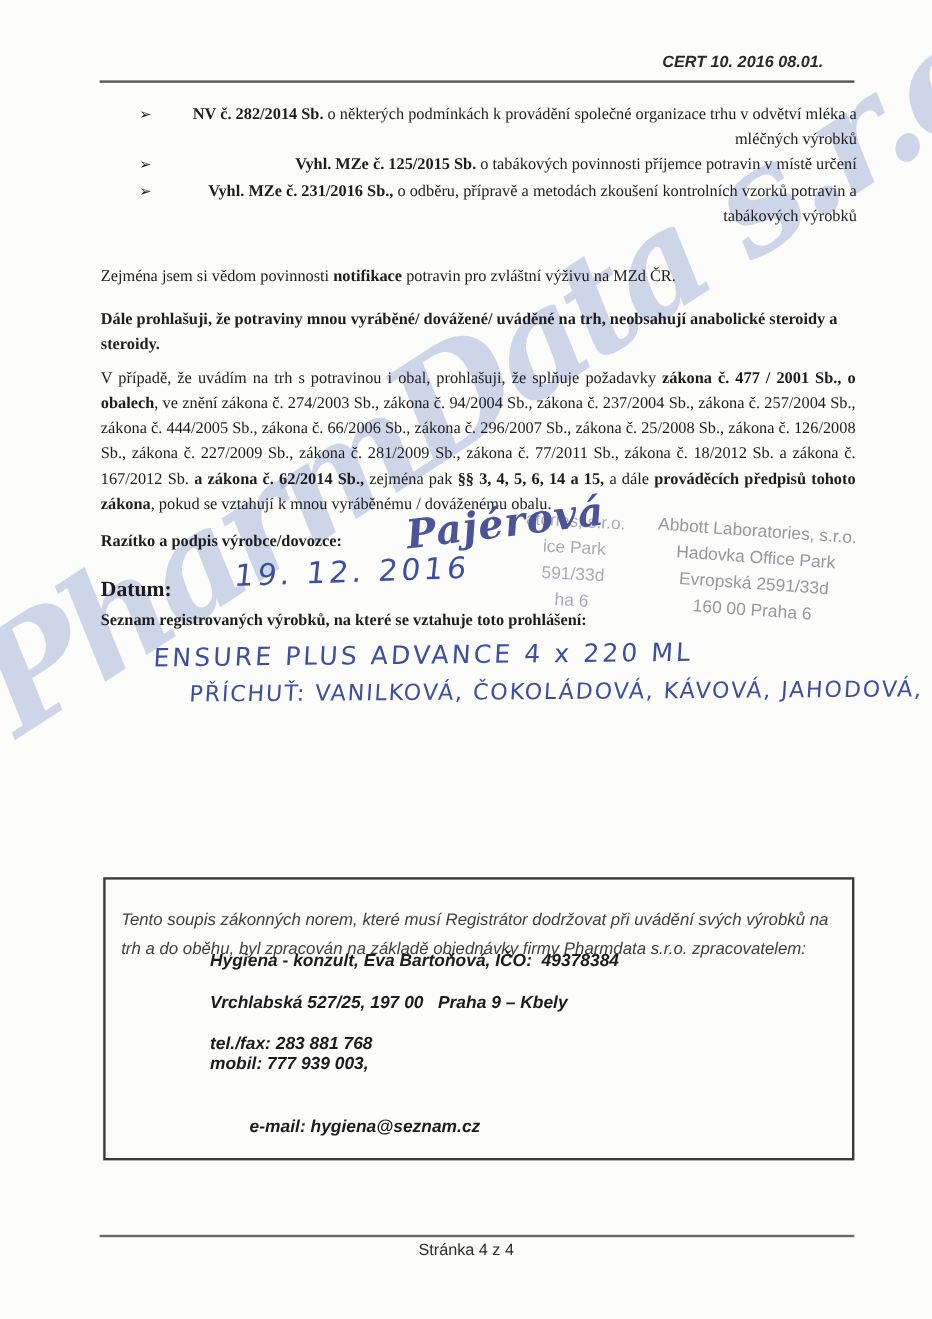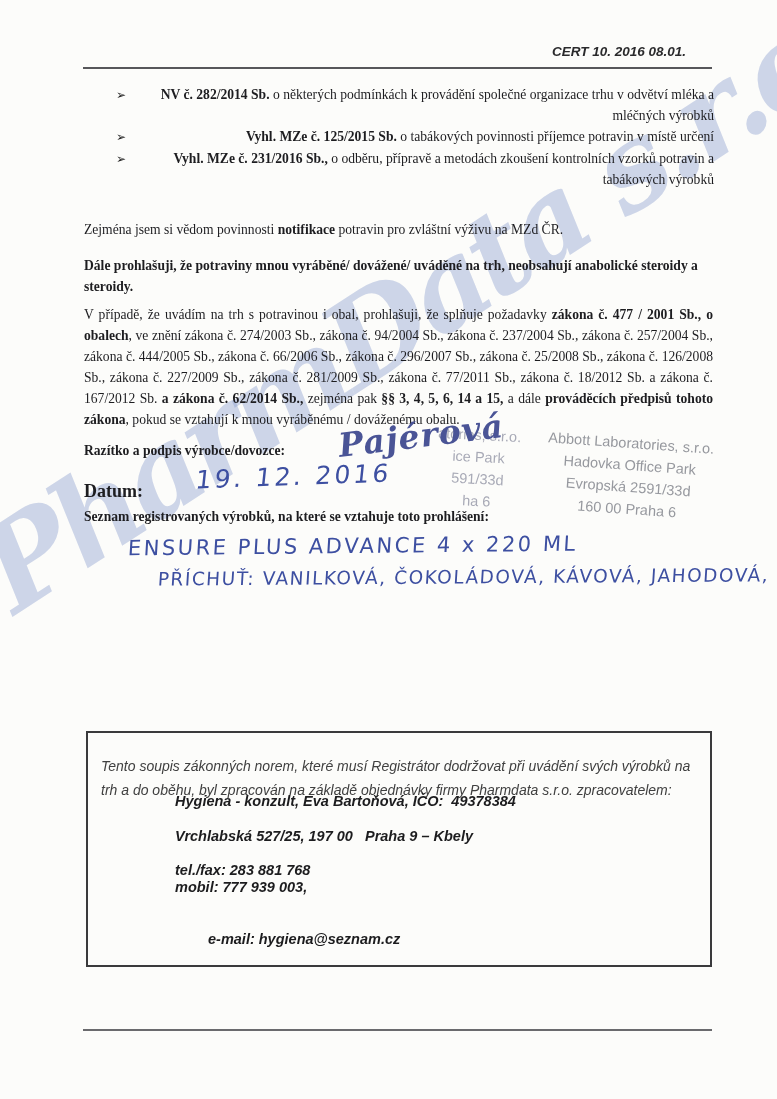--- a/index.html
+++ b/index.html
@@ -156,14 +156,15 @@
   <div class="layer info-box">
     <p class="info-intro">Tento soupis zákonných norem, které musí Registrátor dodržovat při uvádění svých výrobků na trh a do oběhu, byl zpracován na základě objednávky firmy Pharmdata s.r.o. zpracovatelem:</p>
     <div class="info-line il0">Hygiena - konzult, Eva Bartoňová, IČO:  49378384</div>
     <div class="info-line il1">Vrchlabská 527/25, 197 00   Praha 9 – Kbely</div>
     <div class="info-line il2">tel./fax: 283 881 768</div>
     <div class="info-line il3">mobil: 777 939 003,</div>
     <div class="info-line il4">e-mail: hygiena@seznam.cz</div>
   </div>
 
   <div class="layer footer-rule"></div>
+  <div class="layer footer-text">Stránka 4 z 4</div>
 
 </div>
 
 </body></html>

